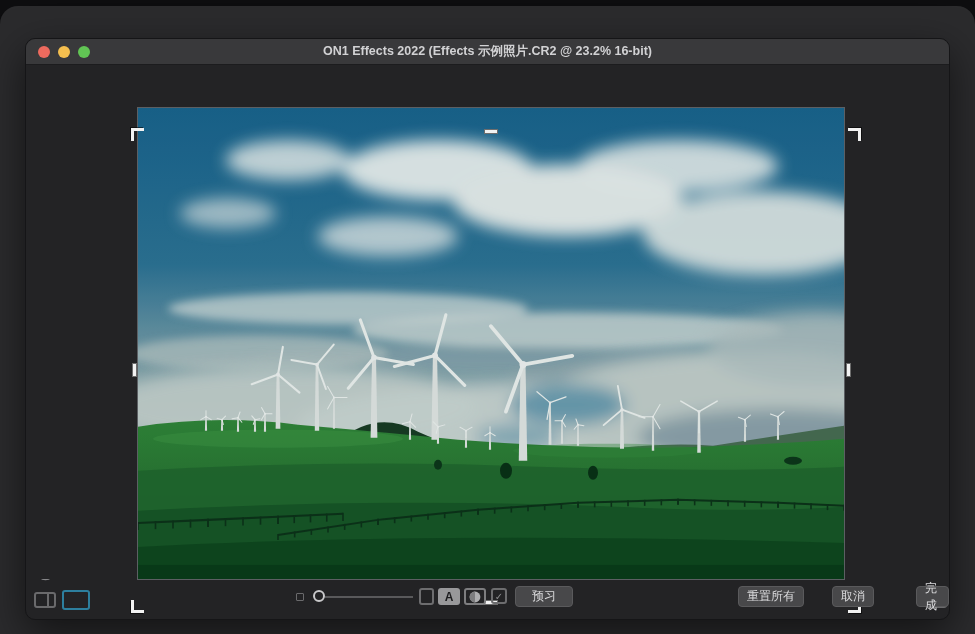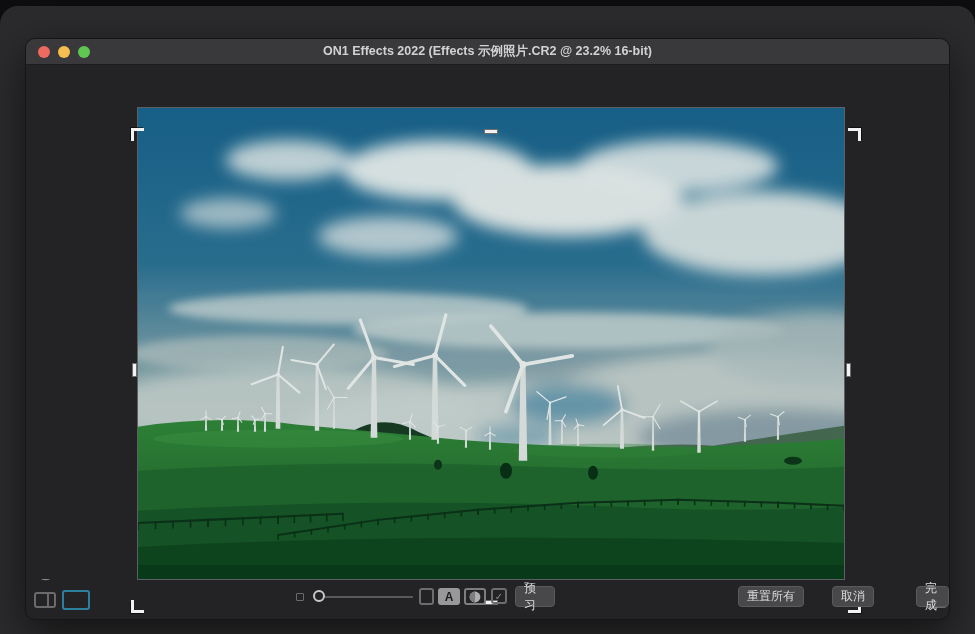--- a/index.html
+++ b/index.html
@@ -566,20 +566,20 @@
         <span>A</span>
       </div>
       <div class="view-ic" style="left:438px; width:22px; border:2px solid #7d7d7f">
         <svg width="12" height="12" viewBox="0 0 12 12">
             <circle cx="6" cy="6" r="5.4" fill="#aeaeb0"></circle>
             <path d="M6 .6 A5.4 5.4 0 0 0 6 11.4 Z" fill="#7d7d7f"></path>
           </svg>
       </div>
       <div class="view-ic" style="left:465px; width:16px; height:16px; border:2px solid #6d6d6f; color:#8d8d8f; font-size:10px">✓</div>
 
-      <div class="btn" style="left:489px; width:40px">预习</div>
+      <div class="btn" style="left:489px; width:58px">预习</div>
       <div class="btn" style="left:712px">重置所有</div>
       <div class="btn" style="left:806px">取消</div>
       <div class="btn" style="left:890px">完成</div>
     </div>
 
   </div>
 </div>
 
 </body></html>

